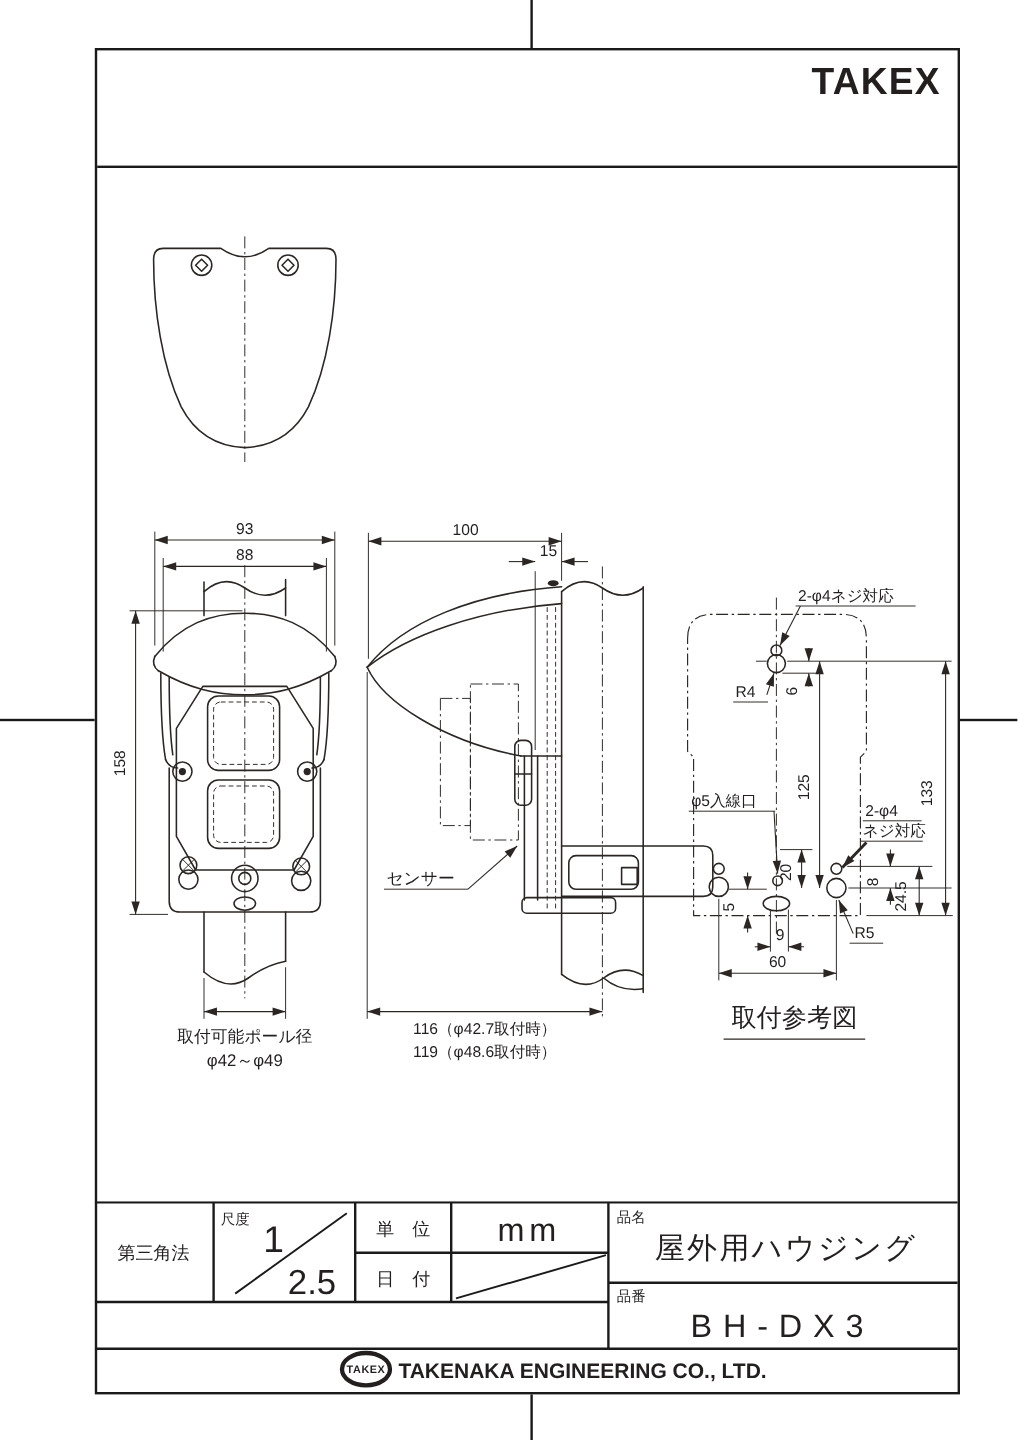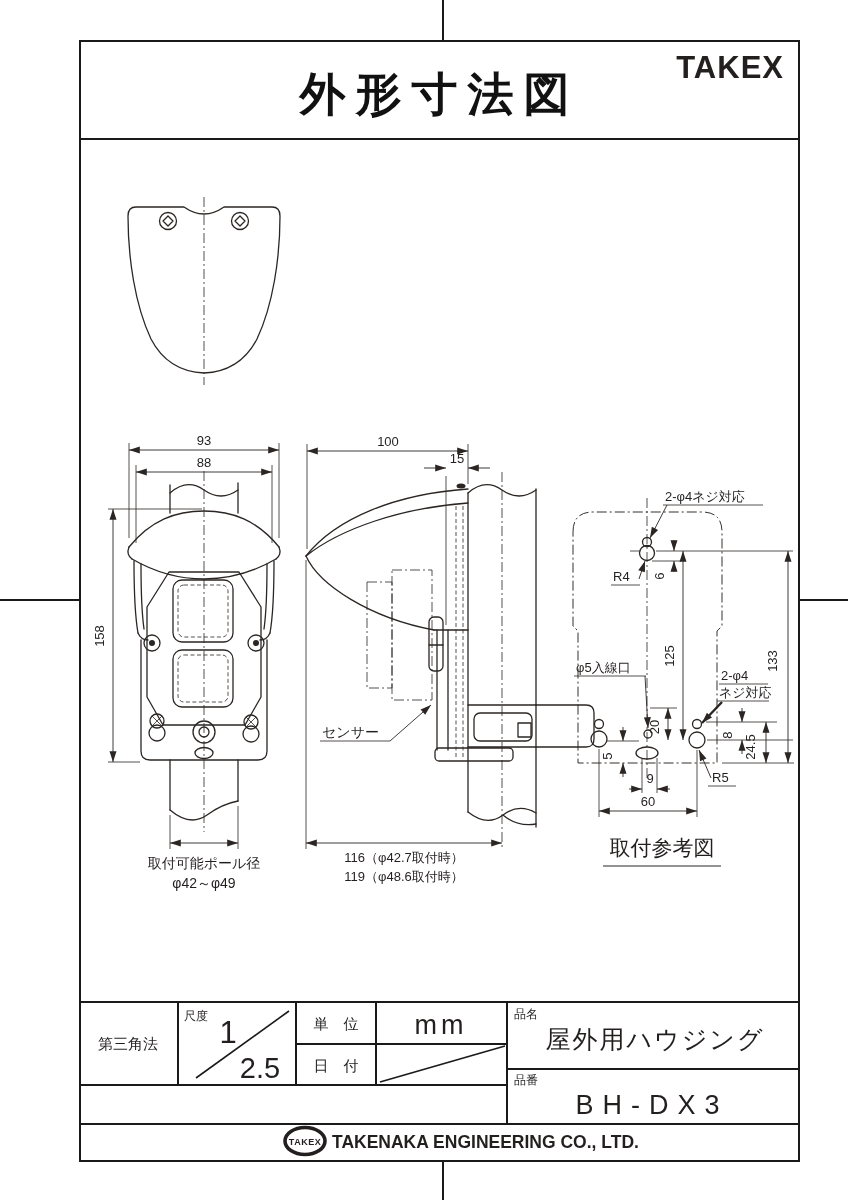--- a/index.html
+++ b/index.html
@@ -40,21 +40,20 @@
 </head>
 <body>
 
 <div class="reg" style="left:442px;top:0;width:2px;height:40px;"></div>
 <div class="reg" style="left:442px;top:1160px;width:2px;height:40px;"></div>
 <div class="reg" style="left:0;top:599px;width:79px;height:2px;"></div>
 <div class="reg" style="left:798px;top:599px;width:50px;height:2px;"></div>
 
 <div class="frame">
   <div class="header">
-    <div class="sheet-title">外形寸法図</div>
     <div class="brand">TAKEX</div>
   </div>
 </div>
 
 <svg style="left:80px;top:141px;" width="718" height="858" viewBox="80 141 718 858">
   <defs>
     <marker id="ae" markerUnits="userSpaceOnUse" markerWidth="12" markerHeight="9" refX="11.3" refY="4.5" orient="auto">
       <path d="M0.5,1 L11.3,4.5 L0.5,8 Z" fill="#2b2623"></path>
     </marker>
     <marker id="as" markerUnits="userSpaceOnUse" markerWidth="12" markerHeight="9" refX="11.3" refY="4.5" orient="auto-start-reverse">

